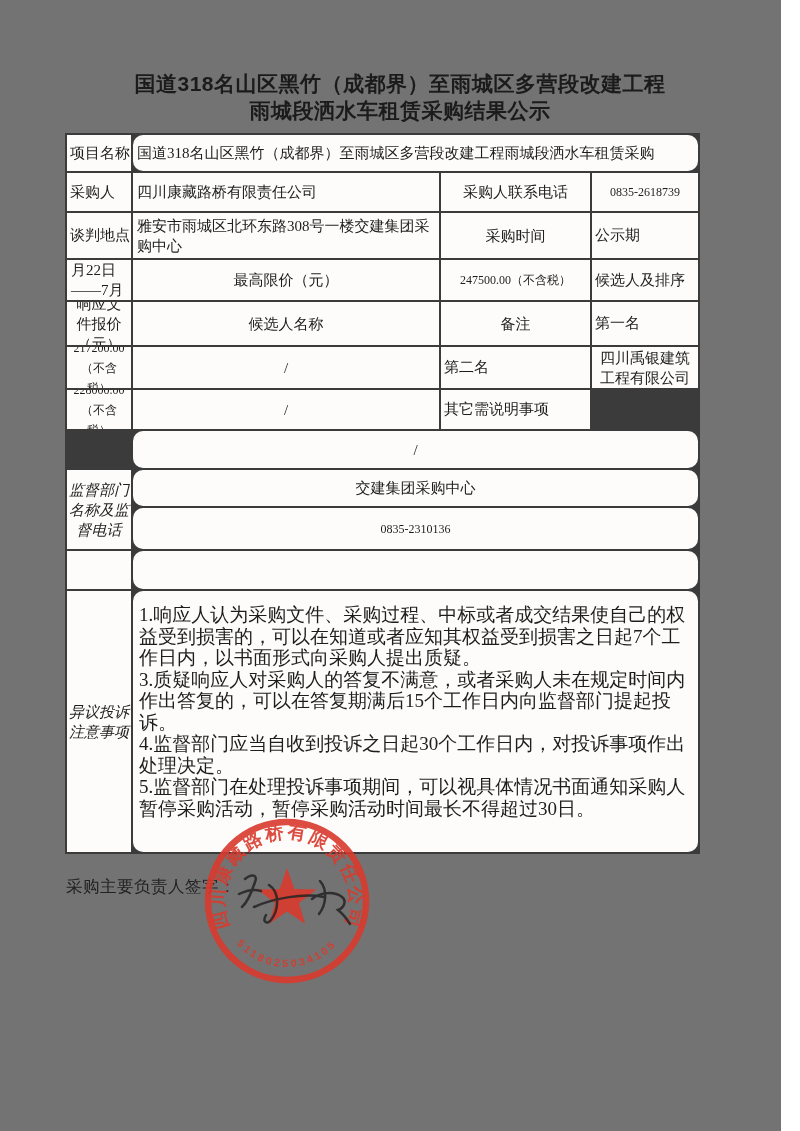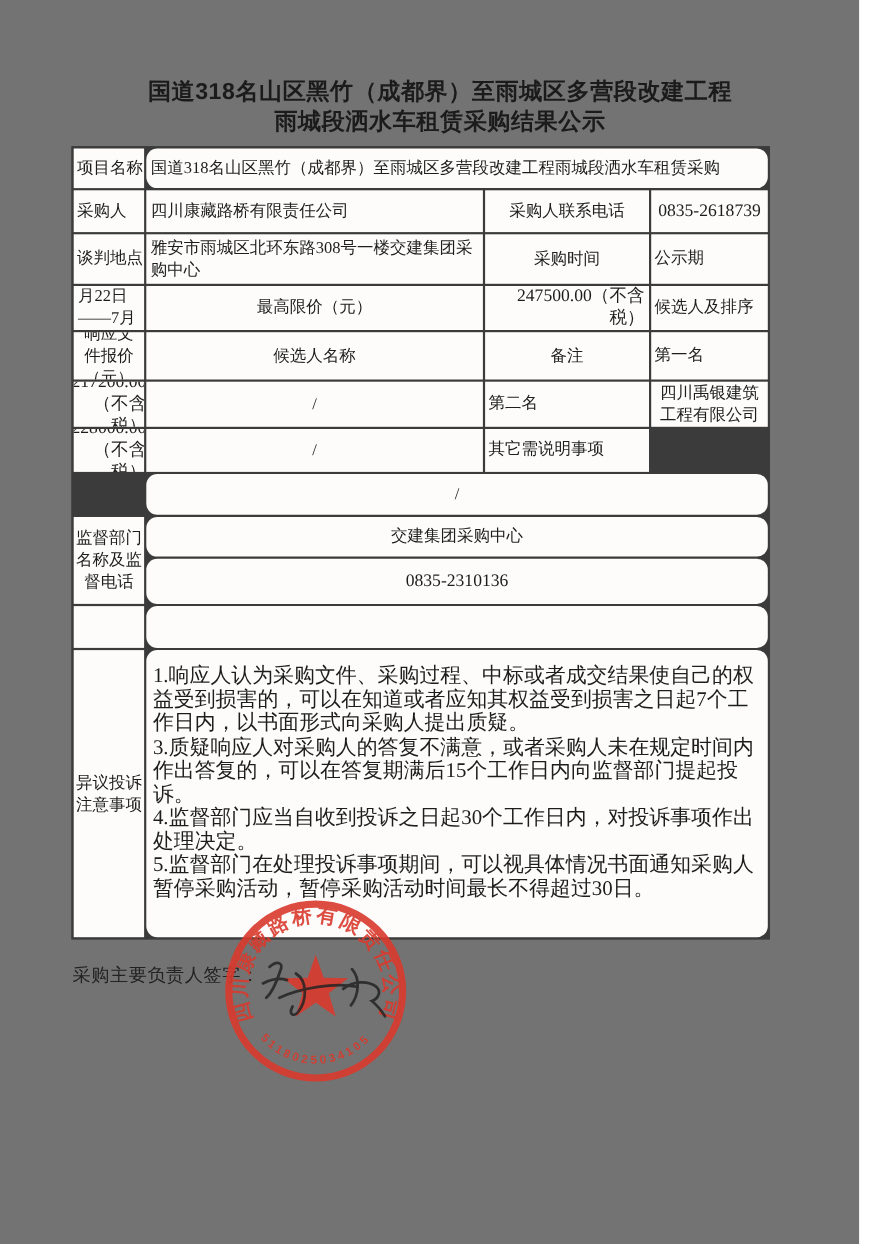--- a/index.html
+++ b/index.html
@@ -29,24 +29,24 @@
     box-sizing:border-box;
   }
   .c{
     background:#fdfcfb;
     display:flex;align-items:center;
     font-size:15px;line-height:20px;
     padding:2px 4px;box-sizing:border-box;
     overflow:hidden;
   }
   .lab{justify-content:flex-start;text-align:left;padding:2px 0 3px 3px;}
-  .lab-c{justify-content:center;text-align:center;padding:2px 0;}
+  .lab-c{justify-content:center;text-align:center;padding:2px 0;font-style:italic;}
   .left{justify-content:flex-start;text-align:left;}
   .center{justify-content:center;text-align:center;}
-  .num{font-size:16px;text-align:right;}
+  .num{font-size:12px;}
   .span3{grid-column:2 / span 3;border-radius:10px;}
   .rowspan2{grid-row:9 / span 2;}
   .objection-text{
     display:block;
     padding:13px 6px 12px 6px;
     font-size:19px;line-height:21.5px;
     text-align:left;
   }
   .objection-text p{margin:0;}
   .footer-sign{

